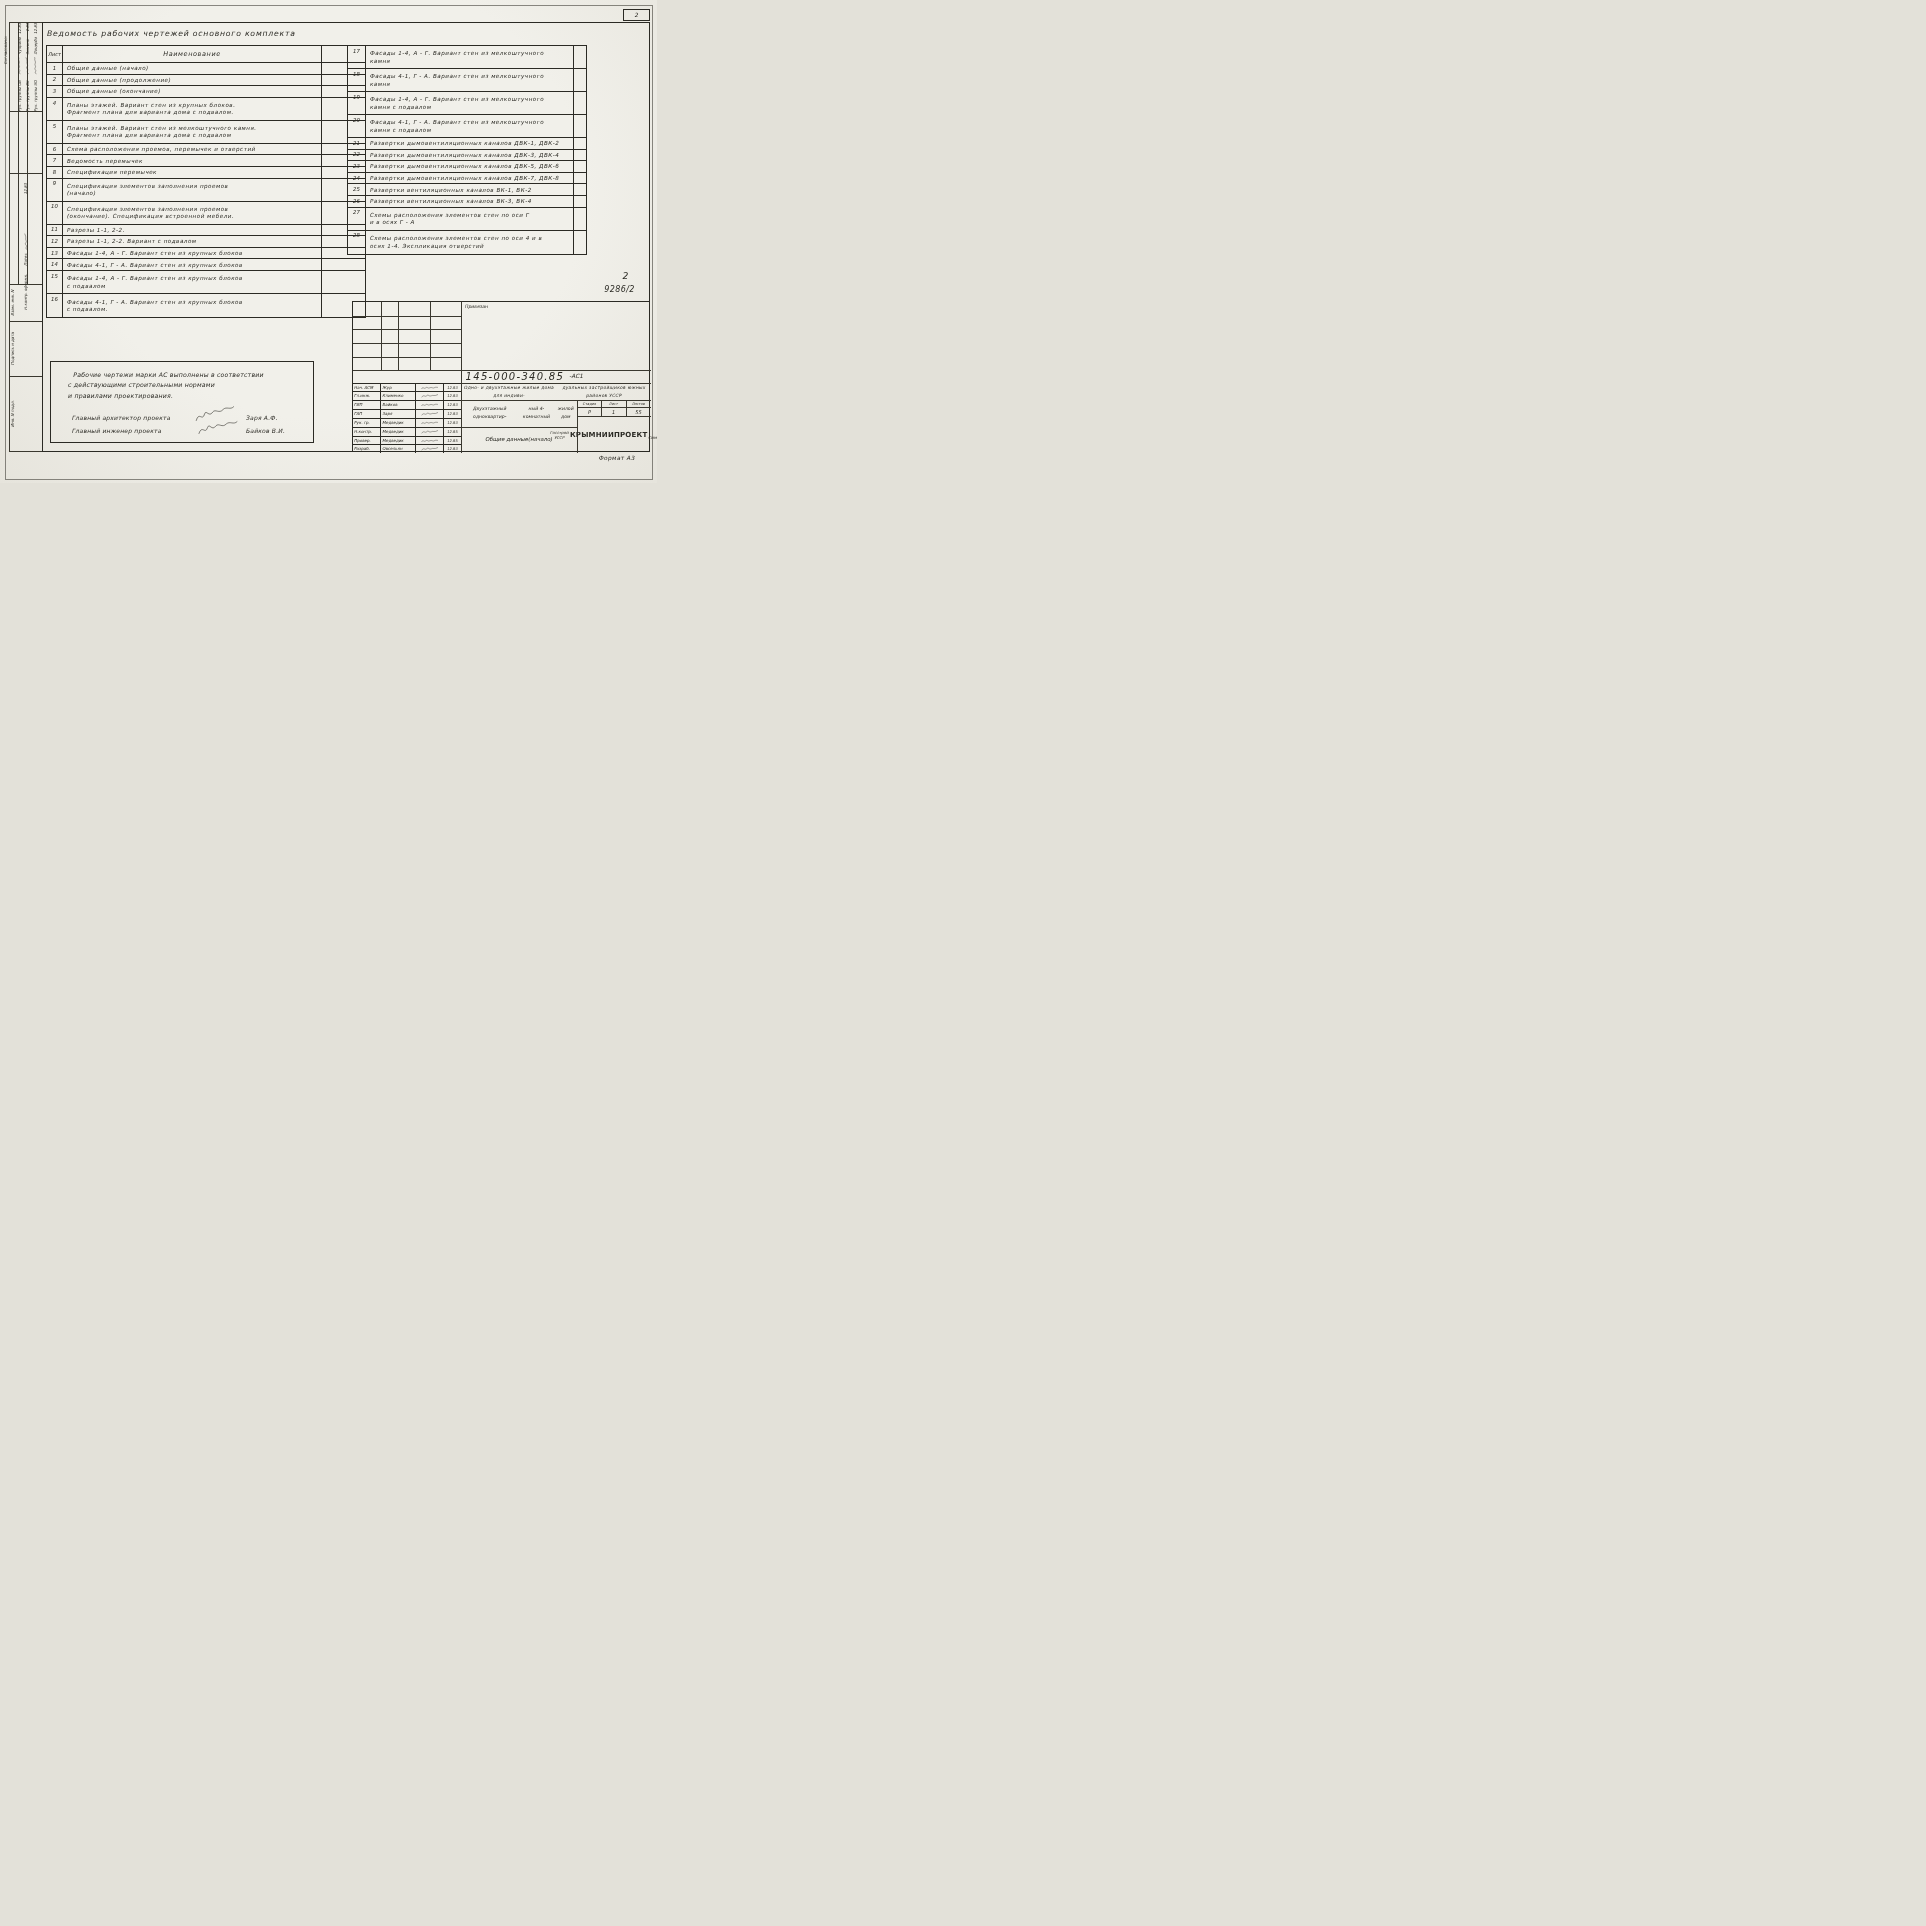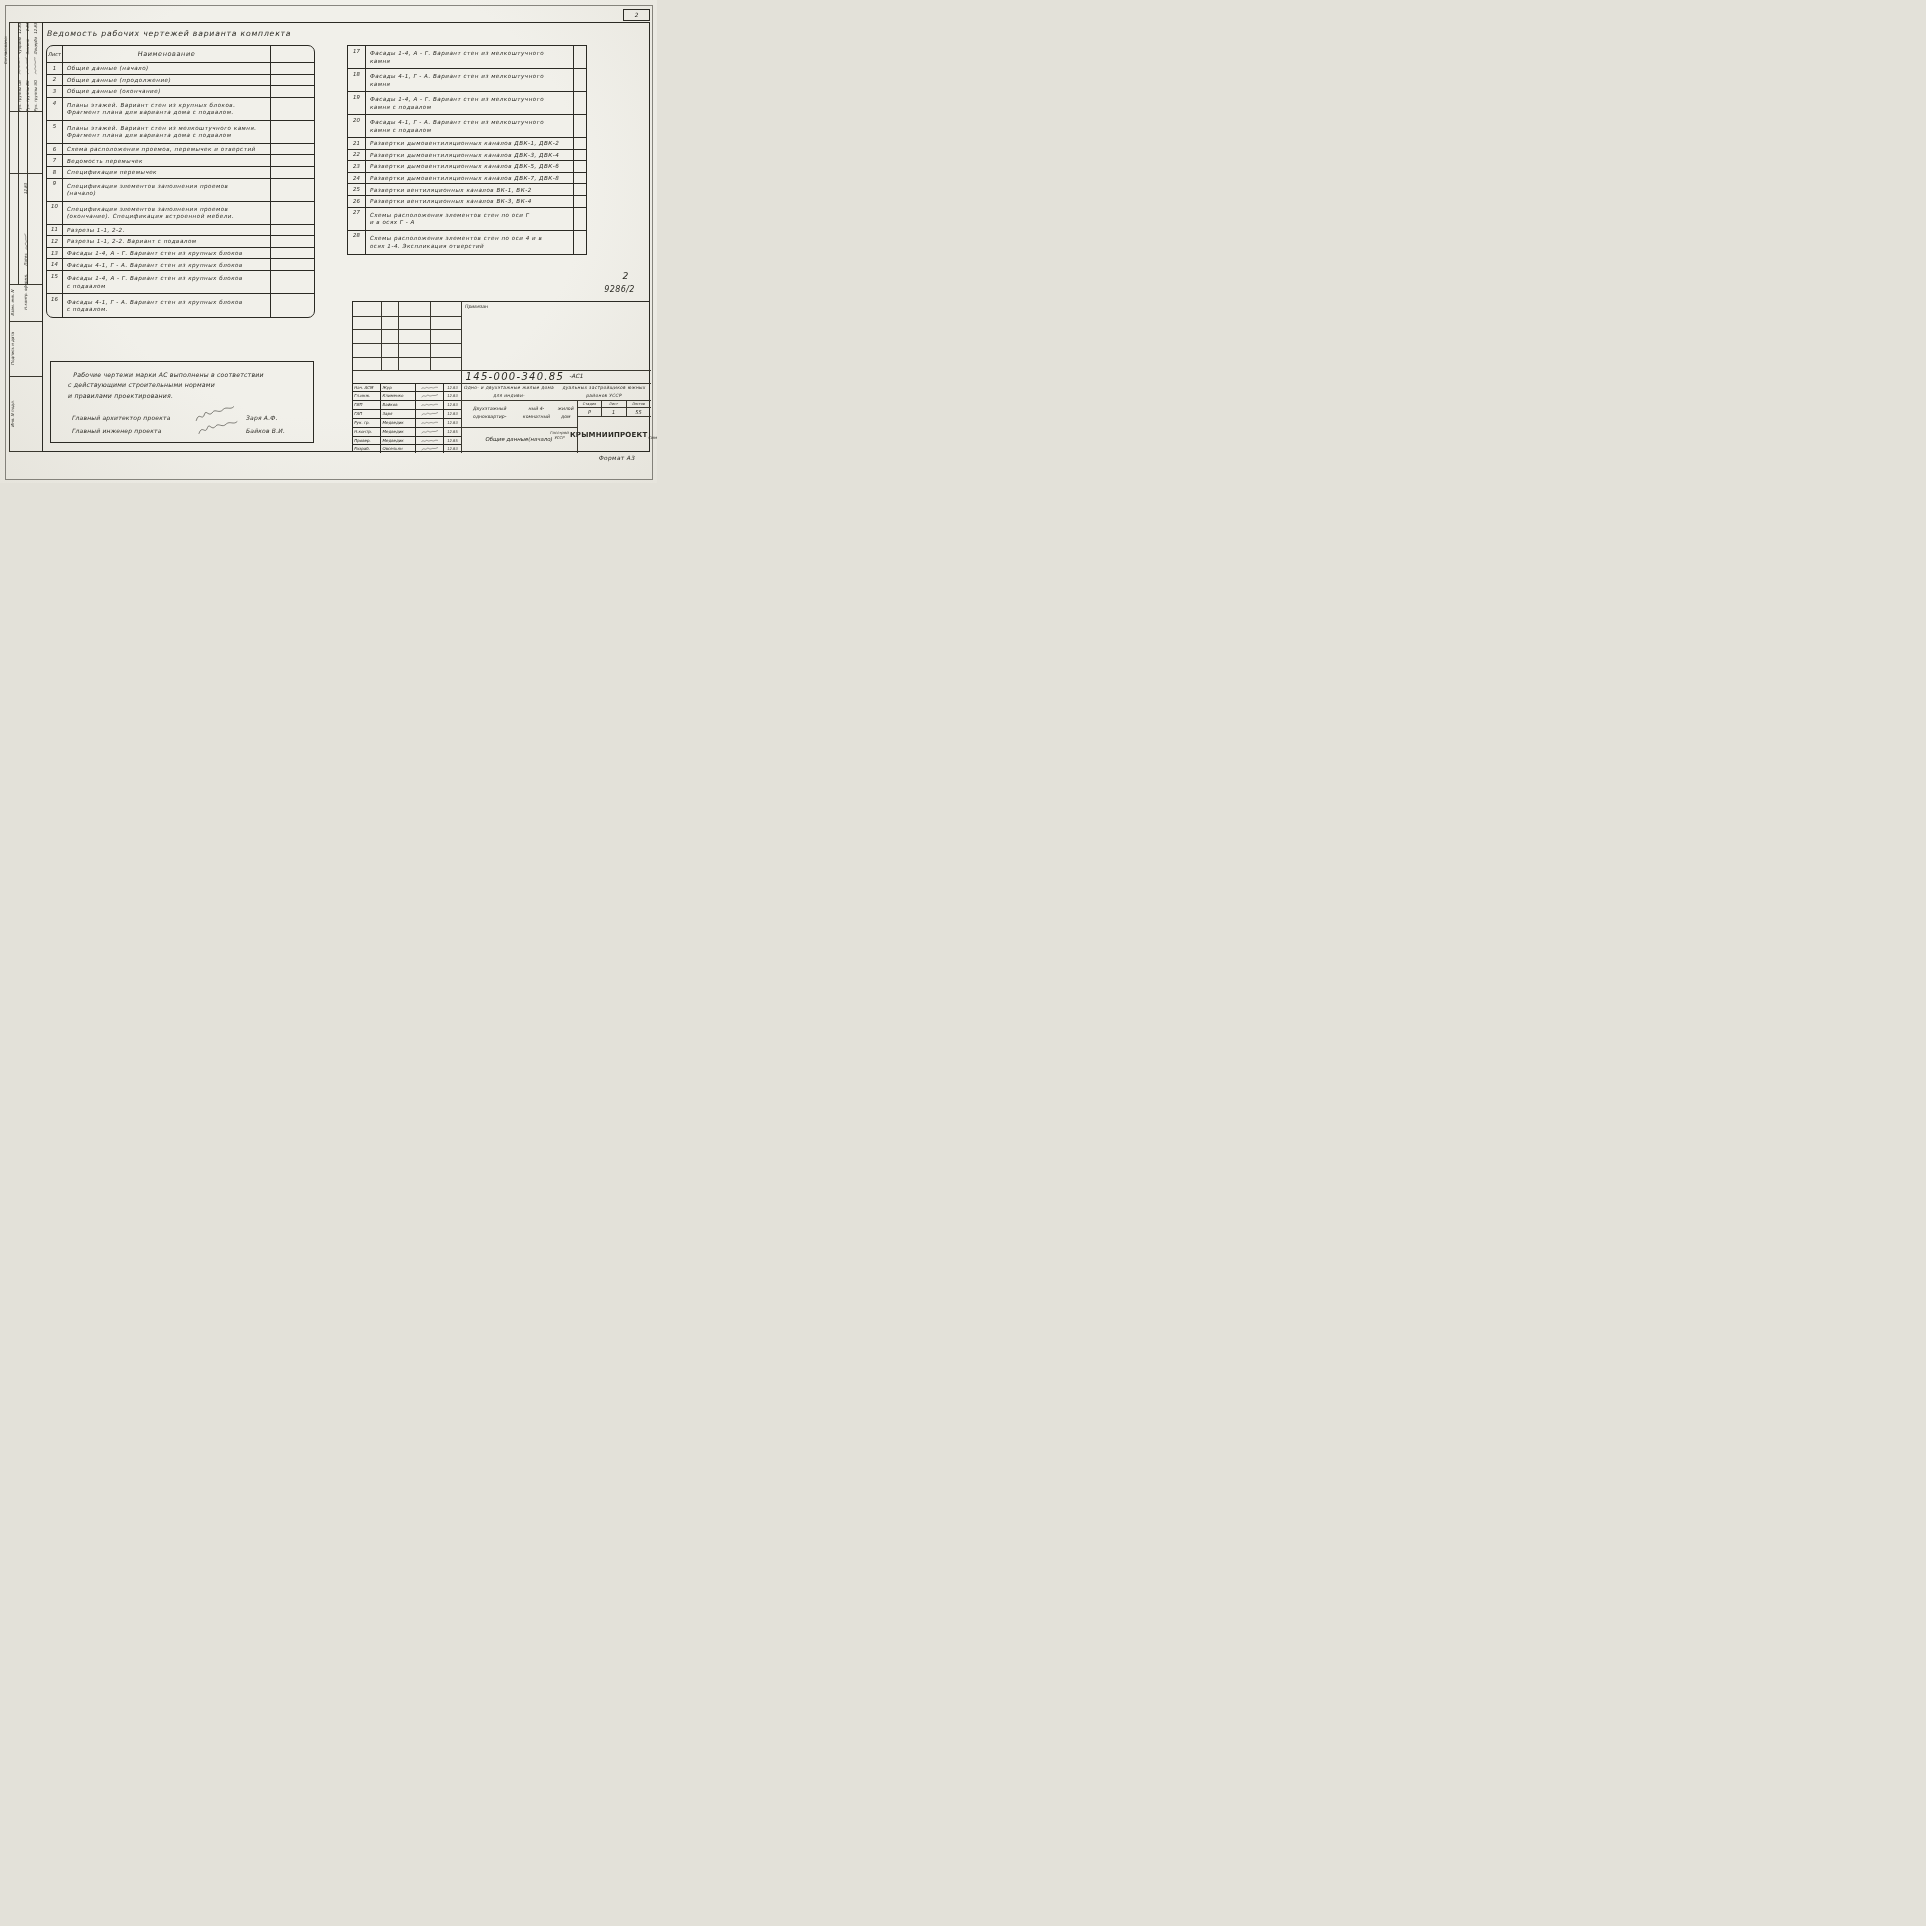--- a/index.html
+++ b/index.html
@@ -89,21 +89,21 @@
 
 <div class="sheet">
 
   <div class="outer-border"></div>
   <div class="frame"></div>
 
   <div class="corner-box">
     <span class="hand">2</span>
   </div>
 
-  <div class="doc-title hand">Ведомость рабочих чертежей варианта комплекта</div>
+  <div class="doc-title hand">Ведомость рабочих чертежей основного комплекта</div>
 
   <div class="ln" style="left:9.2px;top:22.3px;width:0.4px;height:430px;"></div>
   <div class="ln" style="left:17.7px;top:22.3px;width:0.4px;height:262px;"></div>
   <div class="ln" style="left:27px;top:22.3px;width:0.4px;height:262px;"></div>
   <div class="ln" style="left:9.2px;top:22.3px;width:33px;height:0.4px;"></div>
   <div class="ln" style="left:9.2px;top:111px;width:33px;height:0.4px;"></div>
   <div class="ln" style="left:9.2px;top:173px;width:33px;height:0.4px;"></div>
   <div class="ln" style="left:9.2px;top:284px;width:33px;height:0.4px;"></div>
   <div class="ln" style="left:9.2px;top:321px;width:33px;height:0.4px;"></div>
   <div class="ln" style="left:9.2px;top:376px;width:33px;height:0.4px;"></div>
@@ -146,21 +146,21 @@
           <use href="#sg2"></use>
         </svg>
       <span class="date">12.83</span>
     </div>
   </div>
 
   <div class="mlabel rot" style="left:-5px;top:299px;width:37px;height:7px;">Взам. инв. N</div>
   <div class="mlabel rot" style="left:-14px;top:345px;width:55px;height:7px;">Подпись и дата</div>
   <div class="mlabel rot" style="left:-25px;top:410px;width:76px;height:7px;">Инв. N подл.</div>
 
-  <div class="dtable" style="left:46px;top:45px;width:269px;border-radius:7px;">
+  <div class="dtable" style="left:46px;top:45px;width:320px;">
     <div class="trow hh">
       <div class="hdr-num hand">Лист</div>
       <div class="hdr-name">Наименование</div>
       <div class="c-note"></div>
     </div>
 
     <div class="trow h1">
       <div class="c-num">1</div>
       <div class="c-name">
           <div class="tline">Общие данные (начало)</div>

